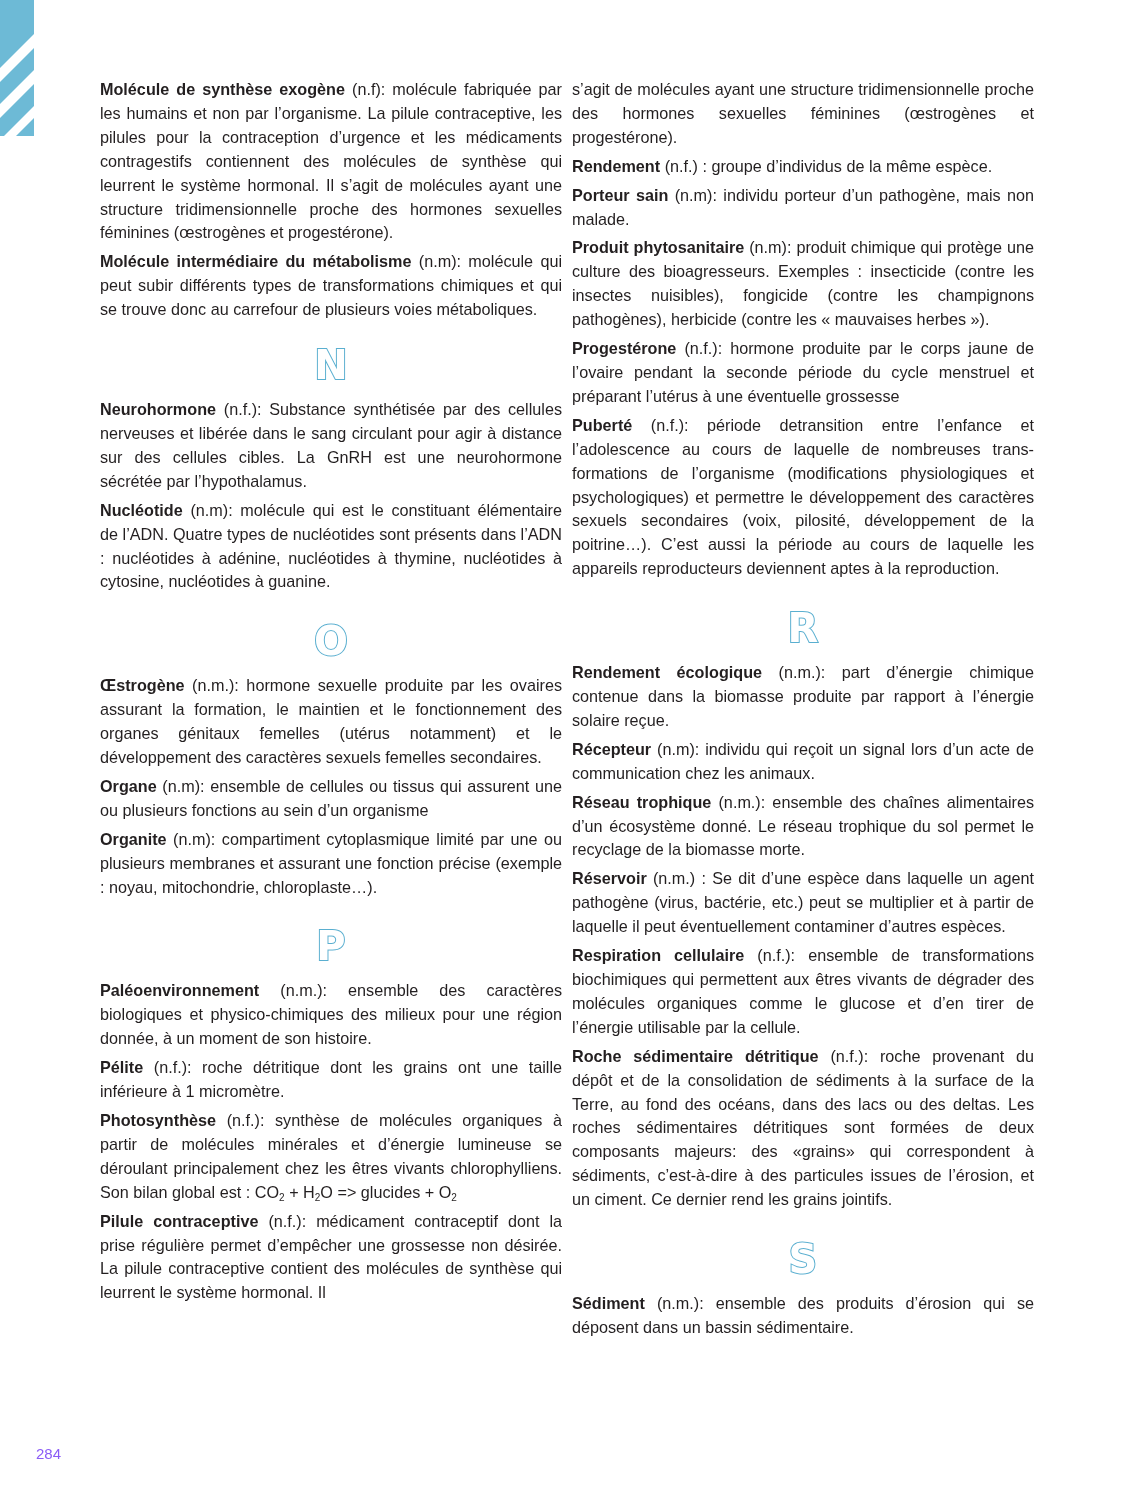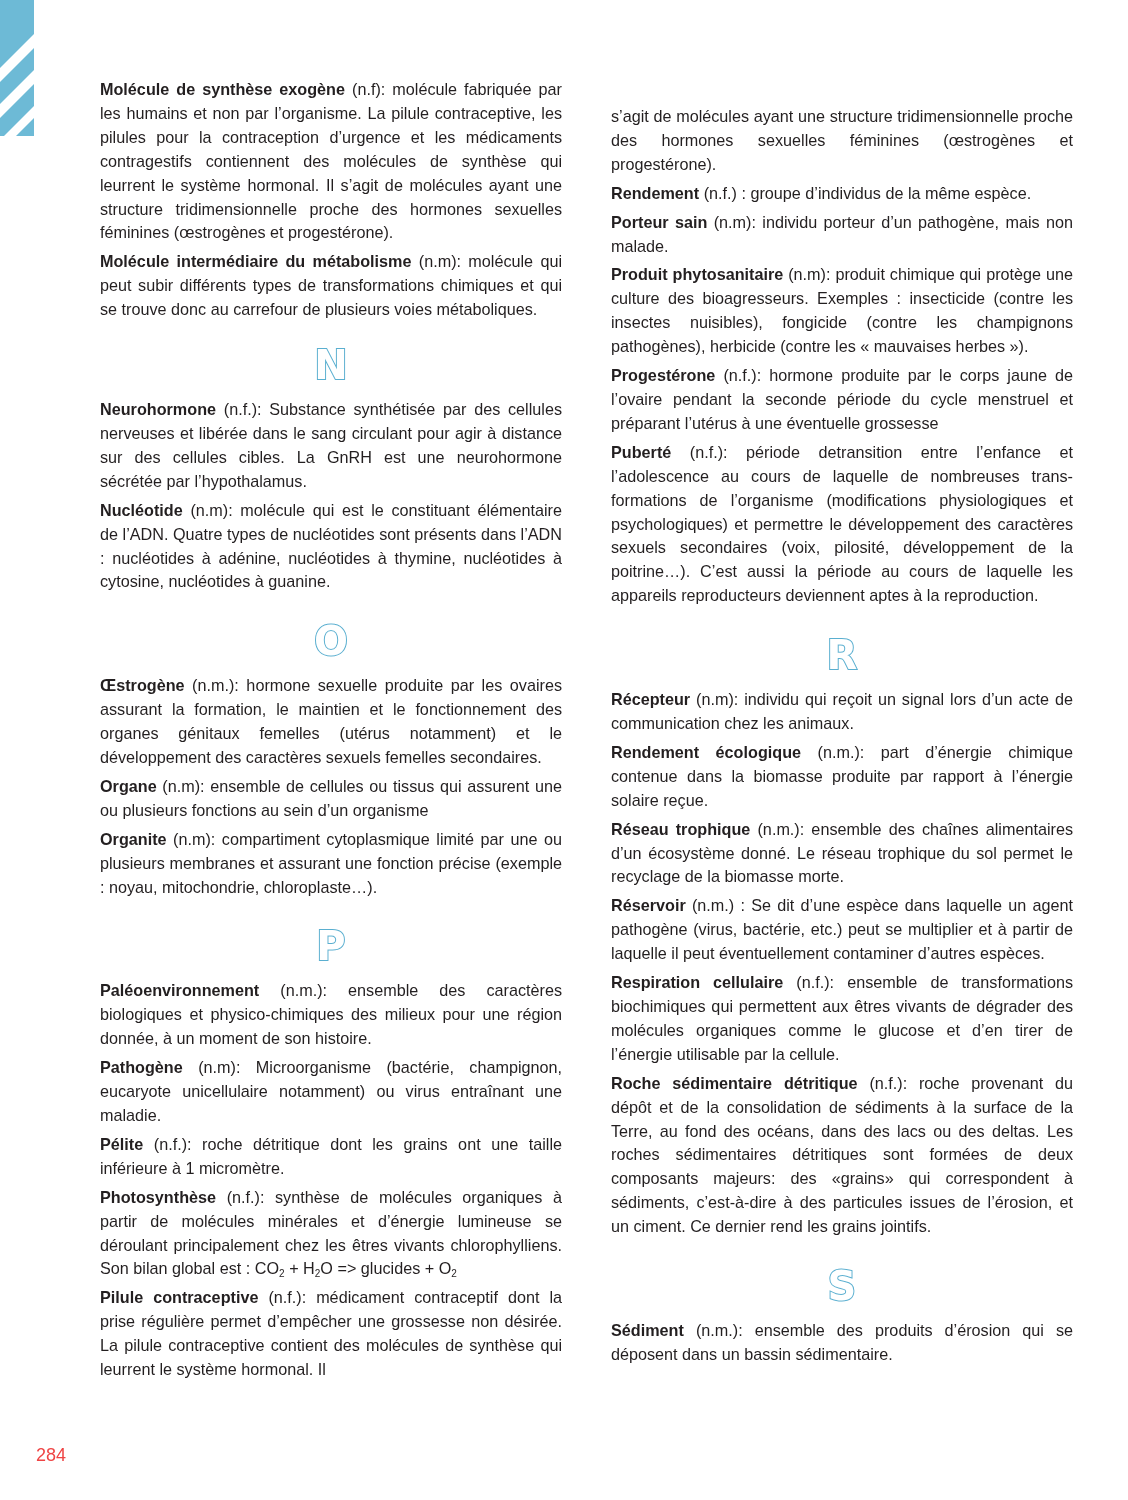--- a/index.html
+++ b/index.html
@@ -1,28 +1,28 @@
 <!DOCTYPE html>
 <html><head>
 <meta charset="utf-8">
 <style>
   html, body { margin: 0; padding: 0; background: #ffffff; }
   body { width: 1128px; height: 1500px; position: relative; overflow: hidden;
          font-family: "Liberation Sans", "DejaVu Sans", sans-serif; color: #231f20; }
   .corner { position: absolute; left: 0; top: 0; width: 34px; height: 136px; }
   .col { position: absolute; top: 78px; width: 462px; }
   .col.left { left: 100px; }
-  .col.right { left: 611px; margin-top: 27px; }
+  .col.right { left: 572px; }
   .entry { font-size: 16.2px; line-height: 23.9px; text-align: justify; margin: 0 0 5px 0; hyphens: manual; }
   .entry .term { font-weight: bold; }
   .letter { text-align: center; height: 50px; margin: 22px 0 8px 0; display: flex; justify-content: center; align-items: center; }
   .letter span { font-family: "DejaVu Sans", sans-serif; font-weight: bold; font-size: 40px; line-height: 40px;
                  color: #ffffff; -webkit-text-stroke: 2px #5aafd0; paint-order: stroke fill; }
   sub { font-size: 10px; line-height: 0; vertical-align: -3px; }
-  .page-num { position: absolute; left: 36px; top: 1445px; font-size: 18px; color: #ef4444;
+  .page-num { position: absolute; left: 36px; top: 1445px; font-size: 15px; color: #8b5cf6;
               font-family: "Liberation Sans", sans-serif; }
 </style>
 </head>
 <body>
 
 <svg class="corner" viewBox="0 0 34 136" xmlns="http://www.w3.org/2000/svg">
   <polygon points="0,0 34,0 34,34 0,68" fill="#6dbad6"></polygon>
   <polygon points="0,82 34,48 34,70 0,104" fill="#6dbad6"></polygon>
   <polygon points="0,118 34,84 34,106 4,136 0,136" fill="#6dbad6"></polygon>
   <polygon points="16,136 34,118 34,136" fill="#6dbad6"></polygon>
@@ -67,24 +67,20 @@
   </p>
 
   <div class="letter">
     <span>P</span>
   </div>
   <p class="entry">
     <span class="term">Paléoenvironnement</span>
     <span>(n.m.)</span><span>: ensemble des caractères biologiques et physico-chimiques des milieux pour une région donnée, à un moment de son histoire.</span>
   </p>
   <p class="entry">
-    <span class="term">Pathogène</span>
-    <span>(n.m)</span><span>: Microorganisme (bactérie, champignon, eucaryote unicellulaire notamment) ou virus entraînant une maladie.</span>
-  </p>
-  <p class="entry">
     <span class="term">Pélite</span>
     <span>(n.f.)</span><span>: roche détritique dont les grains ont une taille inférieure à 1 micromètre.</span>
   </p>
   <p class="entry">
     <span class="term">Photosynthèse</span>
     <span>(n.f.)</span><span>: synthèse de molécules organiques à partir de molécules minérales et d’énergie lumineuse se déroulant principalement chez les êtres vivants chlorophyl­liens. Son bilan global est : CO</span><sub>2</sub><span> + H</span><sub>2</sub><span>O =&gt; glucides + O</span><sub>2</sub>
   </p>
   <p class="entry">
     <span class="term">Pilule contraceptive</span>
     <span>(n.f.)</span><span>: médicament contraceptif dont la prise régulière permet d’empêcher une grossesse non désirée. La pilule contraceptive contient des molé­cules de synthèse qui leurrent le système hormonal. Il</span>
@@ -113,26 +109,26 @@
   </p>
   <p class="entry">
     <span class="term">Puberté</span>
     <span>(n.f.)</span><span>: période detransition entre l’enfance et l’adolescence au cours de laquelle de nombreuses trans­formations de l’organisme (modifications physiologiques et psychologiques) et permettre le développement des caractères sexuels secondaires (voix, pilosité, développe­ment de la poitrine…). C’est aussi la période au cours de laquelle les appareils reproducteurs deviennent aptes à la reproduction.</span>
   </p>
 
   <div class="letter">
     <span>R</span>
   </div>
   <p class="entry">
+    <span class="term">Rendement écologique</span>
+    <span>(n.m.)</span><span>: part d’énergie chimique contenue dans la biomasse produite par rapport à l’énergie solaire reçue.</span>
+  </p>
+  <p class="entry">
     <span class="term">Récepteur</span>
     <span>(n.m)</span><span>: individu qui reçoit un signal lors d’un acte de communication chez les animaux.</span>
-  </p>
-  <p class="entry">
-    <span class="term">Rendement écologique</span>
-    <span>(n.m.)</span><span>: part d’énergie chimique contenue dans la biomasse produite par rapport à l’énergie solaire reçue.</span>
   </p>
   <p class="entry">
     <span class="term">Réseau trophique</span>
     <span>(n.m.)</span><span>: ensemble des chaînes alimen­taires d’un écosystème donné. Le réseau trophique du sol permet le recyclage de la biomasse morte.</span>
   </p>
   <p class="entry">
     <span class="term">Réservoir</span>
     <span>(n.m.)</span><span> : Se dit d’une espèce dans laquelle un agent pathogène (virus, bactérie, etc.) peut se multiplier et à partir de laquelle il peut éventuellement contaminer d’autres espèces.</span>
   </p>
   <p class="entry">

